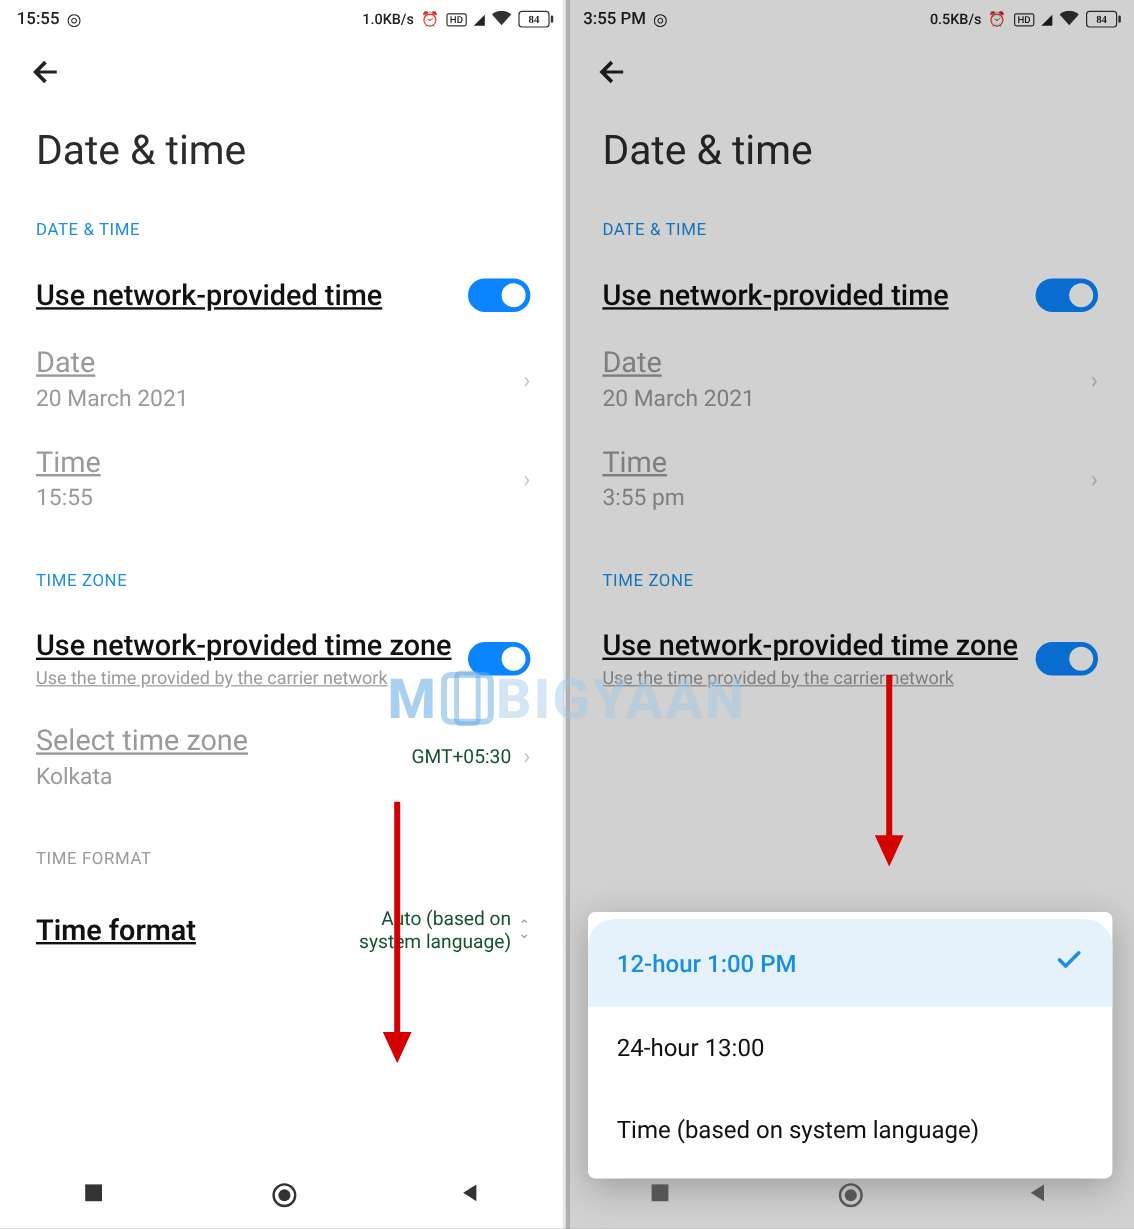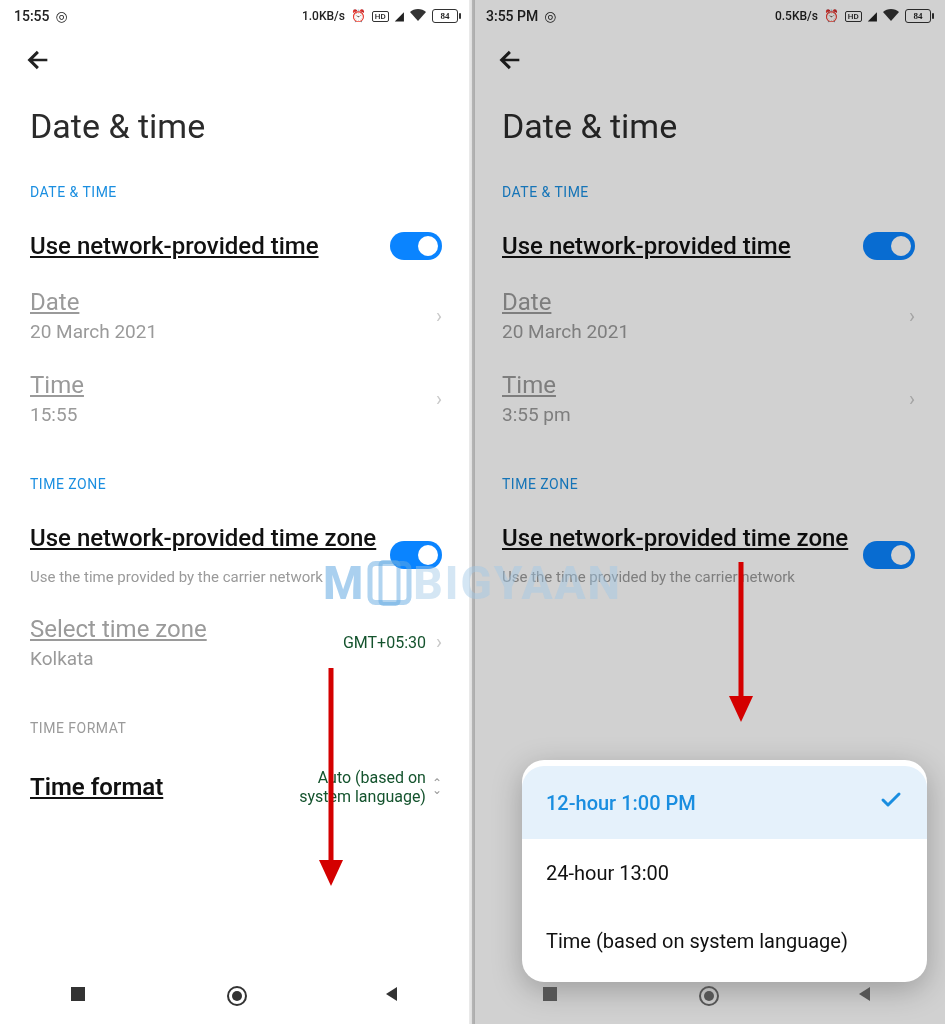--- a/index.html
+++ b/index.html
@@ -52,21 +52,21 @@
     font-size:14px; color:#1a8ee0; letter-spacing:.5px;
     padding:8px 30px 18px;
   }
   .row {
     display:flex; align-items:center; justify-content:space-between;
     padding:14px 30px;
   }
   .row .txt{ flex:1; min-width:0;}
   .row .title{ font-size:24px; color:#111; font-weight:500;text-decoration:underline;}
   .row .sub{ font-size:19px; color:#9a9a9a; margin-top:4px;}
-  .row .desc{ font-size:15px; color:#9a9a9a; margin-top:16px; line-height:1.25;}
+  .row .desc{ font-size:15px; color:#9a9a9a; margin-top:4px; line-height:1.25;text-decoration:underline;}
   .row.disabled .title{ color:#9a9a9a; font-weight:400;}
   .toggle{
     width:52px; height:28px; border-radius:14px; background:#0a84ff;
     position:relative; flex-shrink:0;
   }
   .toggle::after{
     content:""; position:absolute; right:4px; top:4px;
     width:20px; height:20px; border-radius:50%; background:#fff;
   }
   .chev{ color:#c9c9c9; font-size:20px; flex-shrink:0; margin-left:10px;}
@@ -93,25 +93,24 @@
   }
   .watermark .m1{ color:rgba(100,170,225,0.55);}
   .watermark .o{ display:inline-block; width:44px; height:44px; border:5px solid rgba(100,170,225,0.5); border-radius:8px; vertical-align:-6px; margin:0 2px; position:relative;}
   .watermark .o::after{ content:""; position:absolute; left:50%; top:-6px; bottom:-6px; width:14px; transform:translateX(-50%); border:4px solid rgba(100,170,225,0.5); border-radius:5px;}
   
   .red-arrow{ position:absolute; z-index:10; }
   .red-arrow svg{ display:block;}
   
   .sheet{
     position:absolute; left:18px; right:18px; bottom:42px;
-    background:#fff; border-radius:22px;
+    background:#fff; border-radius:6px;
     box-shadow:0 8px 30px rgba(0,0,0,0.25);
     z-index:5;
     padding:6px 0 6px;
-    margin-left:32px;
   }
   .sheet .opt{
     padding:22px 24px;
     display:flex; align-items:center; justify-content:space-between;
     font-size:20px;
   }
   .sheet .opt.selected{
     background:#e5f1fb;
     color:#1a8ee0;
     font-weight:500;

